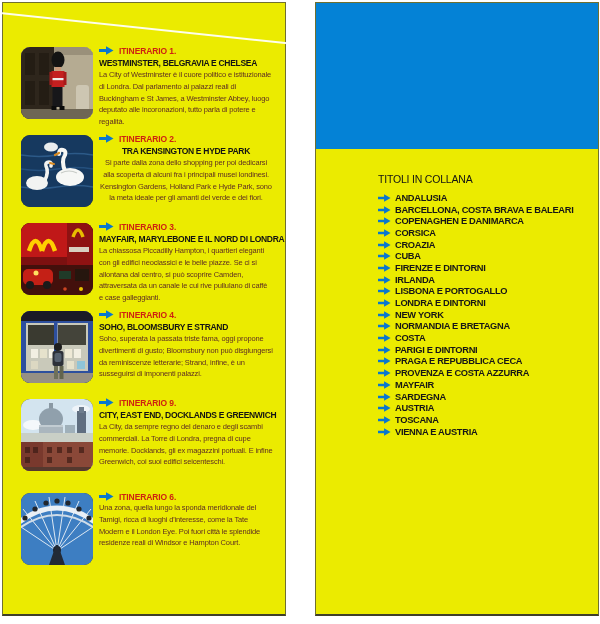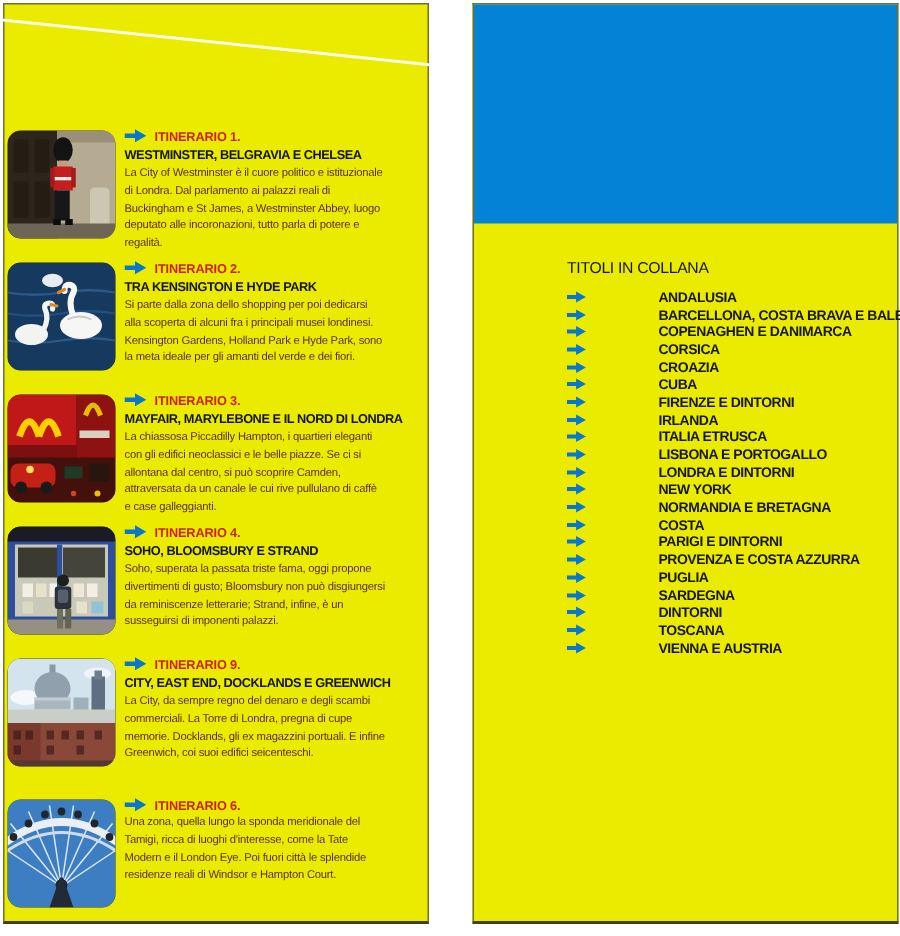--- a/index.html
+++ b/index.html
@@ -15,21 +15,21 @@
   .panel-left{left:2px;width:284px;}
   .panel-right{left:315px;width:284px;}
   .blue-block{
     position:absolute;left:0;top:0;width:100%;height:146px;background:#0482D6;
   }
   .crease{
     position:absolute;left:-4px;top:9px;width:300px;height:2px;
     background:rgba(255,255,255,.92);transform:rotate(6deg);transform-origin:left top;
     pointer-events:none;
   }
-  .itinerary{position:absolute;left:2px;width:252px;height:80px;margin-top:40px;}
+  .itinerary{position:absolute;left:18px;width:252px;height:80px;}
   .thumb{
     position:absolute;left:0;top:2px;width:72px;height:72px;border-radius:9px;
     overflow:hidden;background:#333;
   }
   .thumb svg{display:block;width:72px;height:72px;}
   .itext{position:absolute;left:78px;top:0;width:174px;}
   .label-row{display:flex;align-items:center;height:11px;}
   .arrow-svg{flex:0 0 auto;margin-right:5px;display:block;}
   .it-label{
     font-size:8.5px;font-weight:bold;color:#CE2211;letter-spacing:-0.1px;white-space:nowrap;
@@ -42,21 +42,21 @@
     margin:0;font-size:7.5px;line-height:11.8px;color:#5E2F22;
     letter-spacing:-0.15px;font-weight:500;
   }
   .titles-block{position:absolute;left:62px;top:170px;width:210px;}
   .titles-header{
     margin:0 0 7px 0;font-size:10.5px;font-weight:normal;color:#131313;letter-spacing:-0.2px;
   }
   .titles-list{list-style:none;margin:0;padding:0;}
   .titles-list li{
     display:flex;align-items:center;height:11.7px;
-    font-size:9.3px;font-weight:bold;color:#161616;letter-spacing:-0.3px;white-space:nowrap;gap:44px;
+    font-size:9.3px;font-weight:bold;color:#161616;letter-spacing:-0.3px;white-space:nowrap;
   }
   .titles-list .arrow-svg{margin-right:4px;}
 </style>
 </head>
 <body>
 
 <div class="panel panel-left">
   <div class="crease"></div>
 
   <section class="itinerary" style="top:42px;">
@@ -88,21 +88,21 @@
         <svg class="arrow-svg" width="15" height="9" viewBox="0 0 15 9">
             <path d="M0 3 h7 V0.2 L14.5 4.5 L7 8.8 V6 H0 Z" fill="#0877CE"></path>
           </svg>
         <span class="it-label">ITINERARIO 1.</span>
       </div>
       <h3 class="it-title">WESTMINSTER, BELGRAVIA E CHELSEA</h3>
       <p class="it-desc">La City of Westminster è il cuore politico e istituzionale di Londra. Dal parlamento ai palazzi reali di Buckingham e St James, a Westminster Abbey, luogo deputato alle incoronazioni, tutto parla di potere e regalità.</p>
     </div>
   </section>
 
-  <section class="itinerary" style="top:130px;">
+  <section class="itinerary" style="top:130px;text-align:center;">
     <div class="thumb">
       <svg viewBox="0 0 72 72">
         <rect width="72" height="72" fill="#16395f"></rect>
         <path d="M0 20 q18 3 36 0 t36 0" stroke="#2c5a88" stroke-width="1.5" fill="none"></path>
         <path d="M0 34 q18 3 36 0 t36 0" stroke="#24507e" stroke-width="1.5" fill="none"></path>
         <path d="M0 52 q18 3 36 0 t36 0" stroke="#2c5a88" stroke-width="1.5" fill="none"></path>
         <ellipse cx="30" cy="12" rx="7" ry="4.5" fill="#e8ecee"></ellipse>
         <ellipse cx="16" cy="48" rx="11" ry="7" fill="#f2f4f2"></ellipse>
         <path d="M24 45 q4 -8 1 -14 q-1 -4 3 -4 q3 0 2 4" stroke="#f2f4f2" stroke-width="3.5" fill="none" stroke-linecap="round"></path>
         <path d="M29 28 l4 1" stroke="#d88a20" stroke-width="2" stroke-linecap="round"></path>
@@ -326,26 +326,20 @@
       <li>
           <svg class="arrow-svg" width="13" height="8" viewBox="0 0 15 9">
             <path d="M0 3 h7 V0.2 L14.5 4.5 L7 8.8 V6 H0 Z" fill="#0877CE"></path>
           </svg>
           <span>IRLANDA</span>
         </li>
       <li>
           <svg class="arrow-svg" width="13" height="8" viewBox="0 0 15 9">
             <path d="M0 3 h7 V0.2 L14.5 4.5 L7 8.8 V6 H0 Z" fill="#0877CE"></path>
           </svg>
-          <span>ITALIA ETRUSCA</span>
-        </li>
-      <li>
-          <svg class="arrow-svg" width="13" height="8" viewBox="0 0 15 9">
-            <path d="M0 3 h7 V0.2 L14.5 4.5 L7 8.8 V6 H0 Z" fill="#0877CE"></path>
-          </svg>
           <span>LISBONA E PORTOGALLO</span>
         </li>
       <li>
           <svg class="arrow-svg" width="13" height="8" viewBox="0 0 15 9">
             <path d="M0 3 h7 V0.2 L14.5 4.5 L7 8.8 V6 H0 Z" fill="#0877CE"></path>
           </svg>
           <span>LONDRA E DINTORNI</span>
         </li>
       <li>
           <svg class="arrow-svg" width="13" height="8" viewBox="0 0 15 9">
@@ -368,39 +362,45 @@
       <li>
           <svg class="arrow-svg" width="13" height="8" viewBox="0 0 15 9">
             <path d="M0 3 h7 V0.2 L14.5 4.5 L7 8.8 V6 H0 Z" fill="#0877CE"></path>
           </svg>
           <span>PARIGI E DINTORNI</span>
         </li>
       <li>
           <svg class="arrow-svg" width="13" height="8" viewBox="0 0 15 9">
             <path d="M0 3 h7 V0.2 L14.5 4.5 L7 8.8 V6 H0 Z" fill="#0877CE"></path>
           </svg>
+          <span>PRAGA E REPUBBLICA CECA</span>
+        </li>
+      <li>
+          <svg class="arrow-svg" width="13" height="8" viewBox="0 0 15 9">
+            <path d="M0 3 h7 V0.2 L14.5 4.5 L7 8.8 V6 H0 Z" fill="#0877CE"></path>
+          </svg>
           <span>PROVENZA E COSTA AZZURRA</span>
         </li>
       <li>
           <svg class="arrow-svg" width="13" height="8" viewBox="0 0 15 9">
             <path d="M0 3 h7 V0.2 L14.5 4.5 L7 8.8 V6 H0 Z" fill="#0877CE"></path>
           </svg>
-          <span>PUGLIA</span>
+          <span>MAYFAIR</span>
         </li>
       <li>
           <svg class="arrow-svg" width="13" height="8" viewBox="0 0 15 9">
             <path d="M0 3 h7 V0.2 L14.5 4.5 L7 8.8 V6 H0 Z" fill="#0877CE"></path>
           </svg>
           <span>SARDEGNA</span>
         </li>
       <li>
           <svg class="arrow-svg" width="13" height="8" viewBox="0 0 15 9">
             <path d="M0 3 h7 V0.2 L14.5 4.5 L7 8.8 V6 H0 Z" fill="#0877CE"></path>
           </svg>
-          <span>DINTORNI</span>
+          <span>AUSTRIA</span>
         </li>
       <li>
           <svg class="arrow-svg" width="13" height="8" viewBox="0 0 15 9">
             <path d="M0 3 h7 V0.2 L14.5 4.5 L7 8.8 V6 H0 Z" fill="#0877CE"></path>
           </svg>
           <span>TOSCANA</span>
         </li>
       <li>
           <svg class="arrow-svg" width="13" height="8" viewBox="0 0 15 9">
             <path d="M0 3 h7 V0.2 L14.5 4.5 L7 8.8 V6 H0 Z" fill="#0877CE"></path>

